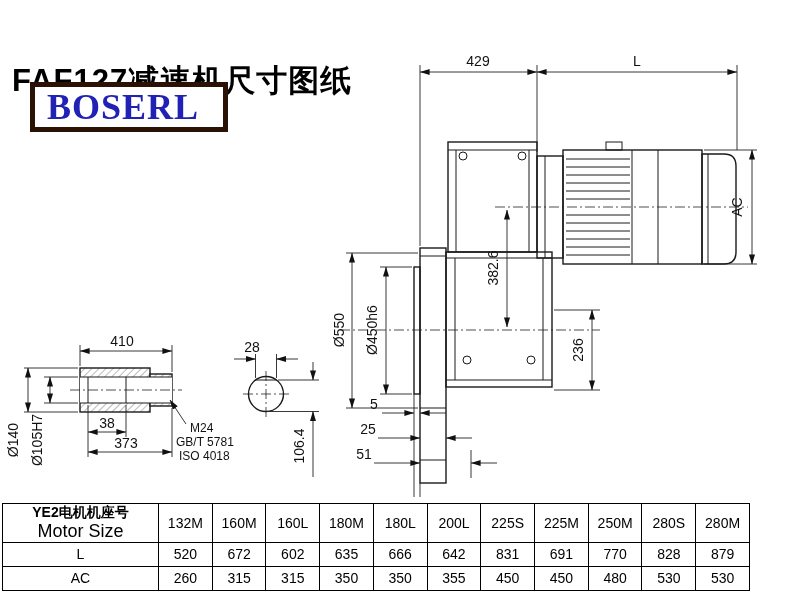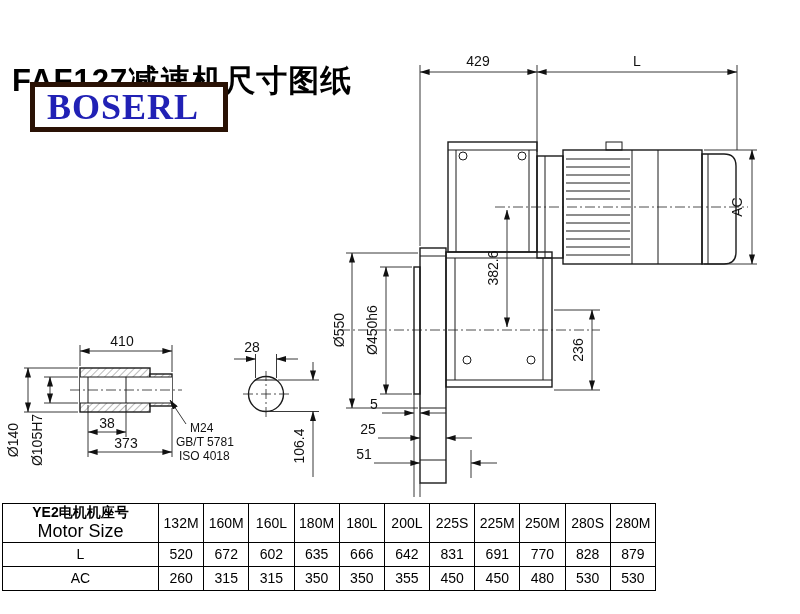--- a/index.html
+++ b/index.html
@@ -10,21 +10,21 @@
         display:flex;align-items:center;justify-content:flex-start;padding-left:12px;}
   #logo span{font-family:"Liberation Serif",serif;font-weight:bold;font-size:36px;color:#2121b5;letter-spacing:1px;line-height:1;}
   svg{position:absolute;left:0;top:0;}
   .o {stroke:#1a1a1a;stroke-width:1.4;fill:none;}
   .oh{stroke:#1a1a1a;stroke-width:1.4;fill:url(#hatch);}
   .o2{stroke:#1a1a1a;stroke-width:1;fill:none;}
   .d {stroke:#222;stroke-width:0.9;fill:none;}
   .cl{stroke:#222;stroke-width:0.8;fill:none;stroke-dasharray:10 3 2 3;}
   .t {font-family:"Liberation Sans",sans-serif;font-size:14px;fill:#111;}
   .ts{font-size:12px;}
-  table{position:absolute;left:2px;top:503px;width:654px;border-collapse:collapse;table-layout:fixed;background:#fff;}
+  table{position:absolute;left:2px;top:503px;width:748px;border-collapse:collapse;table-layout:fixed;background:#fff;}
   th,td{border:1.5px solid #000;text-align:center;vertical-align:middle;font-size:14px;font-weight:normal;color:#000;padding:0;height:23px;overflow:hidden;line-height:1.2;}
   thead th{height:36px;}
   .cn{font-weight:bold;font-size:14px;}
   .en{font-size:18px;}
   col.c0{width:156px;}
 </style>
 </head>
 <body>
 
 <div id="canvas">

